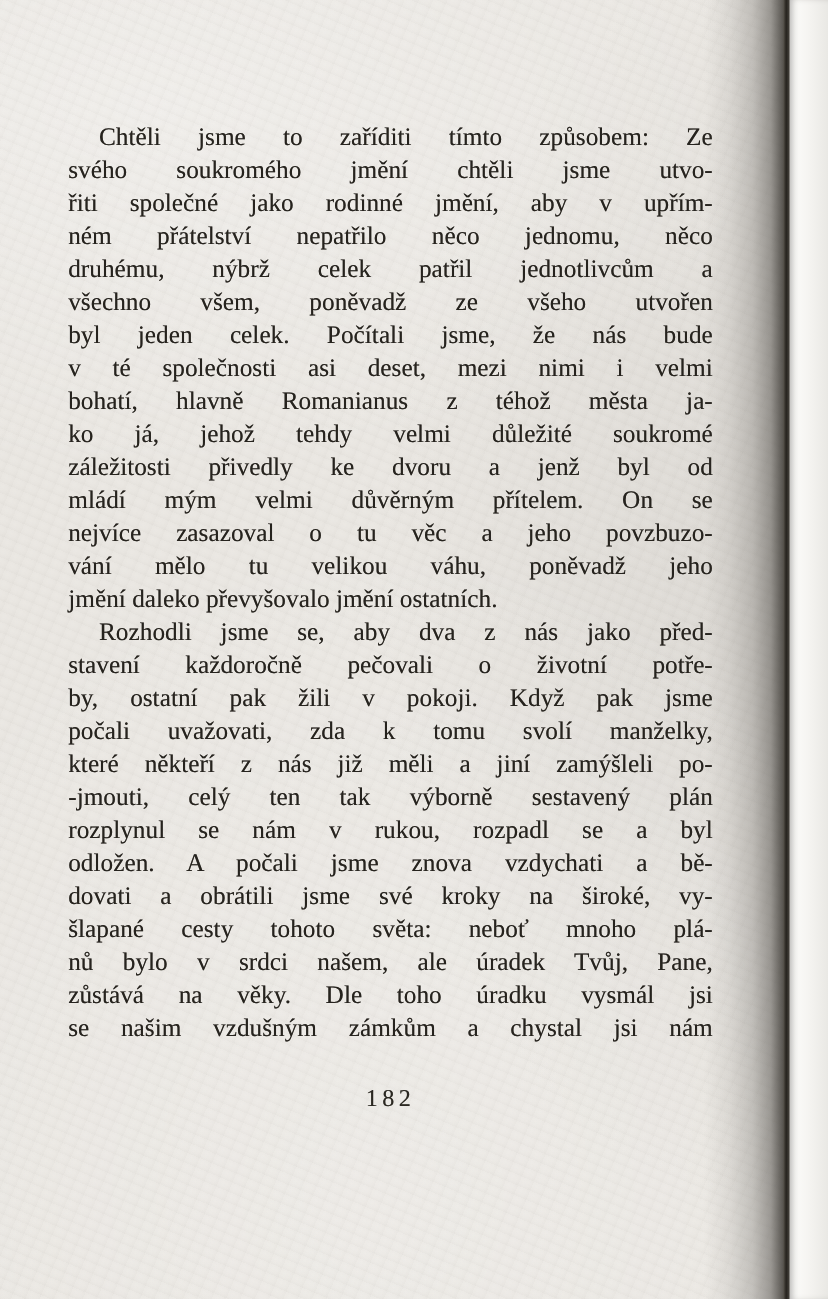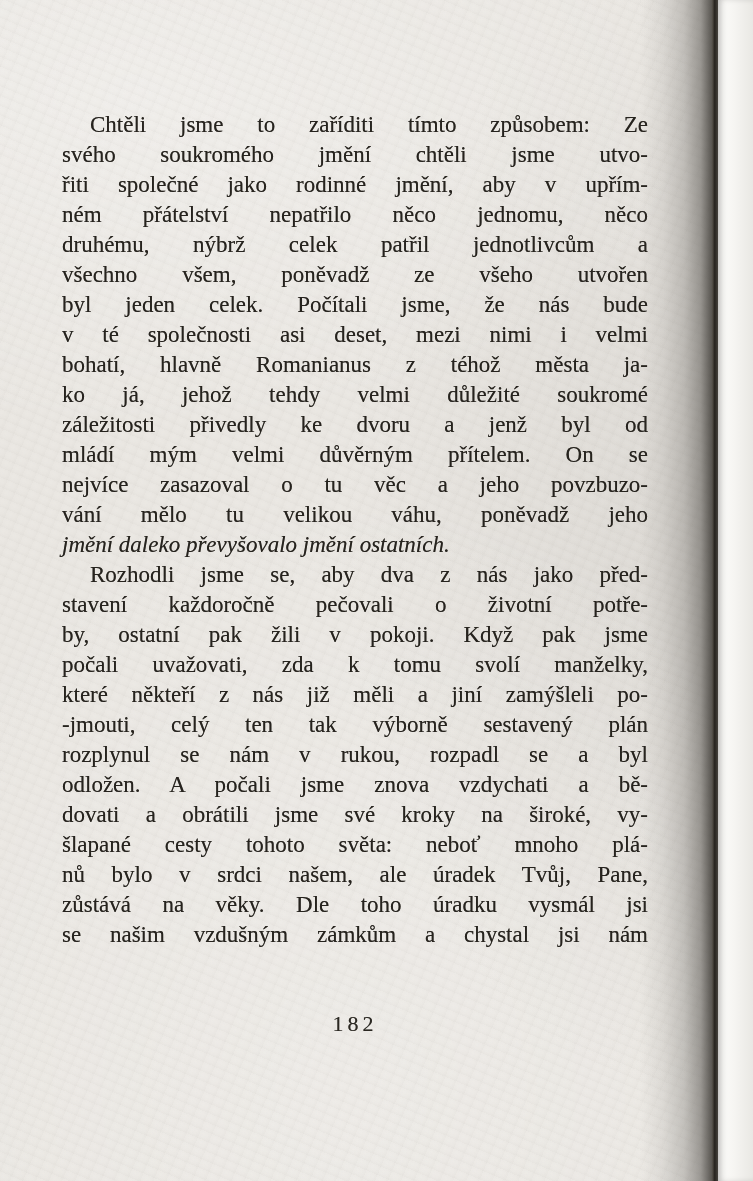--- a/index.html
+++ b/index.html
@@ -79,34 +79,32 @@
   .line {
     height: 30px;
     white-space: normal;
     text-align: justify;
     text-align-last: justify;
   }
   .line.indent { padding-left: 28px; }
   .line.no-justify {
     text-align: right;
     text-align-last: left;
-    font-style: italic;
   }
   .page-number {
     position: absolute;
     left: 62px;
     top: 985px;
     width: 586px;
     text-align: center;
     color: #2b2822;
     font-size: 22px;
     letter-spacing: 4px;
     font-variant-numeric: oldstyle-nums;
     text-shadow: 0 0 0.5px rgba(38,35,30,0.5);
-    margin-top: 26px;
   }
 </style>
 </head>
 <body>
 
 <div class="scan">
   <div class="paper"></div>
   <div class="grain"></div>
 
   <div class="text-block">

